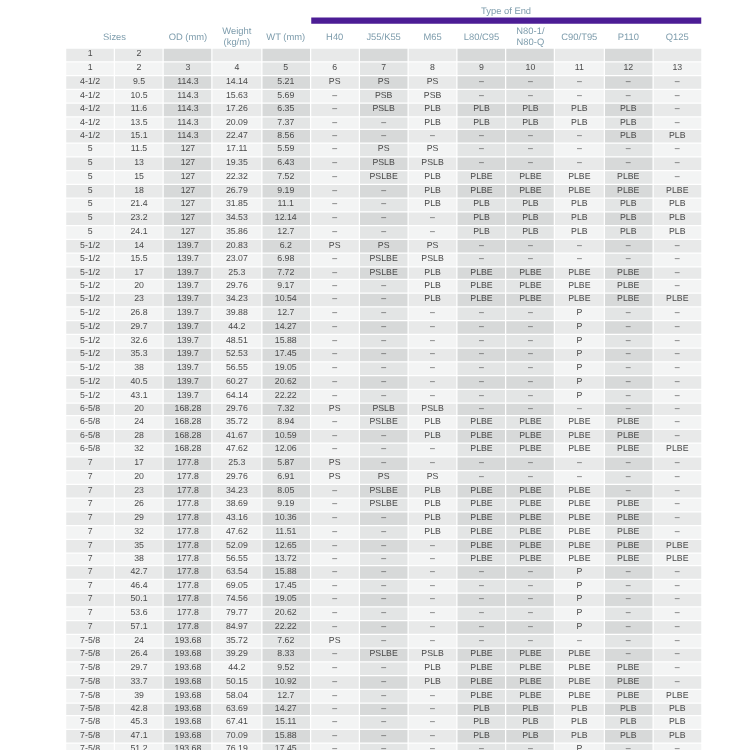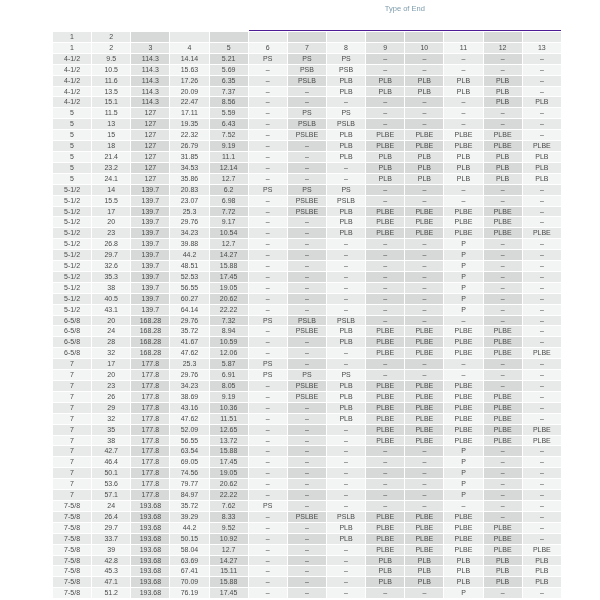--- a/index.html
+++ b/index.html
@@ -28,21 +28,21 @@
     font-weight: normal;
     font-size: 7.5px;
     line-height: 1.2;
     color: var(--header-text, #7d9cac);
     text-align: center;
     white-space: pre-line;
     padding: 0;
     background: #ffffff;
   }
   thead tr.group-row th { height: 12px; vertical-align: bottom; }
-  thead tr.group-row th.group { border-bottom: 1px solid #4c1d95; padding-bottom: 17px; }
+  thead tr.group-row th.group { border-bottom: 5px solid #4c1d95; padding-bottom: 1px; }
   thead tr.cols-row th { height: 17px; vertical-align: middle; }
   tbody td {
     font-size: 7px;
     line-height: 9.9px;
     height: 9.9px;
     color: var(--body-text, #4a4a4a);
     text-align: center;
     vertical-align: middle;
     padding: 0;
     white-space: nowrap;
@@ -72,20 +72,36 @@
         <col>
         <col>
         <col>
         <col>
     </colgroup>
     <thead>
       <tr class="group-row">
         <th class="blank" colspan="5"></th>
         <th class="group" colspan="8">Type of End</th>
       </tr>
+      <tr class="cols-row">
+        <th colspan="2">Sizes</th>
+        <th>OD (mm)</th>
+        <th>Weight
+(kg/m)</th>
+        <th>WT (mm)</th>
+        <th>H40</th>
+        <th>J55/K55</th>
+        <th>M65</th>
+        <th>L80/C95</th>
+        <th>N80-1/
+N80-Q</th>
+        <th>C90/T95</th>
+        <th>P110</th>
+        <th>Q125</th>
+      </tr>
     </thead>
     <tbody>
         <tr>
           <td class="cl rd">1</td>
           <td class="cl rd">2</td>
           <td class="cd rd"></td>
           <td class="cl rd"></td>
           <td class="cd rd"></td>
           <td class="cl rd"></td>
           <td class="cd rd"></td>

